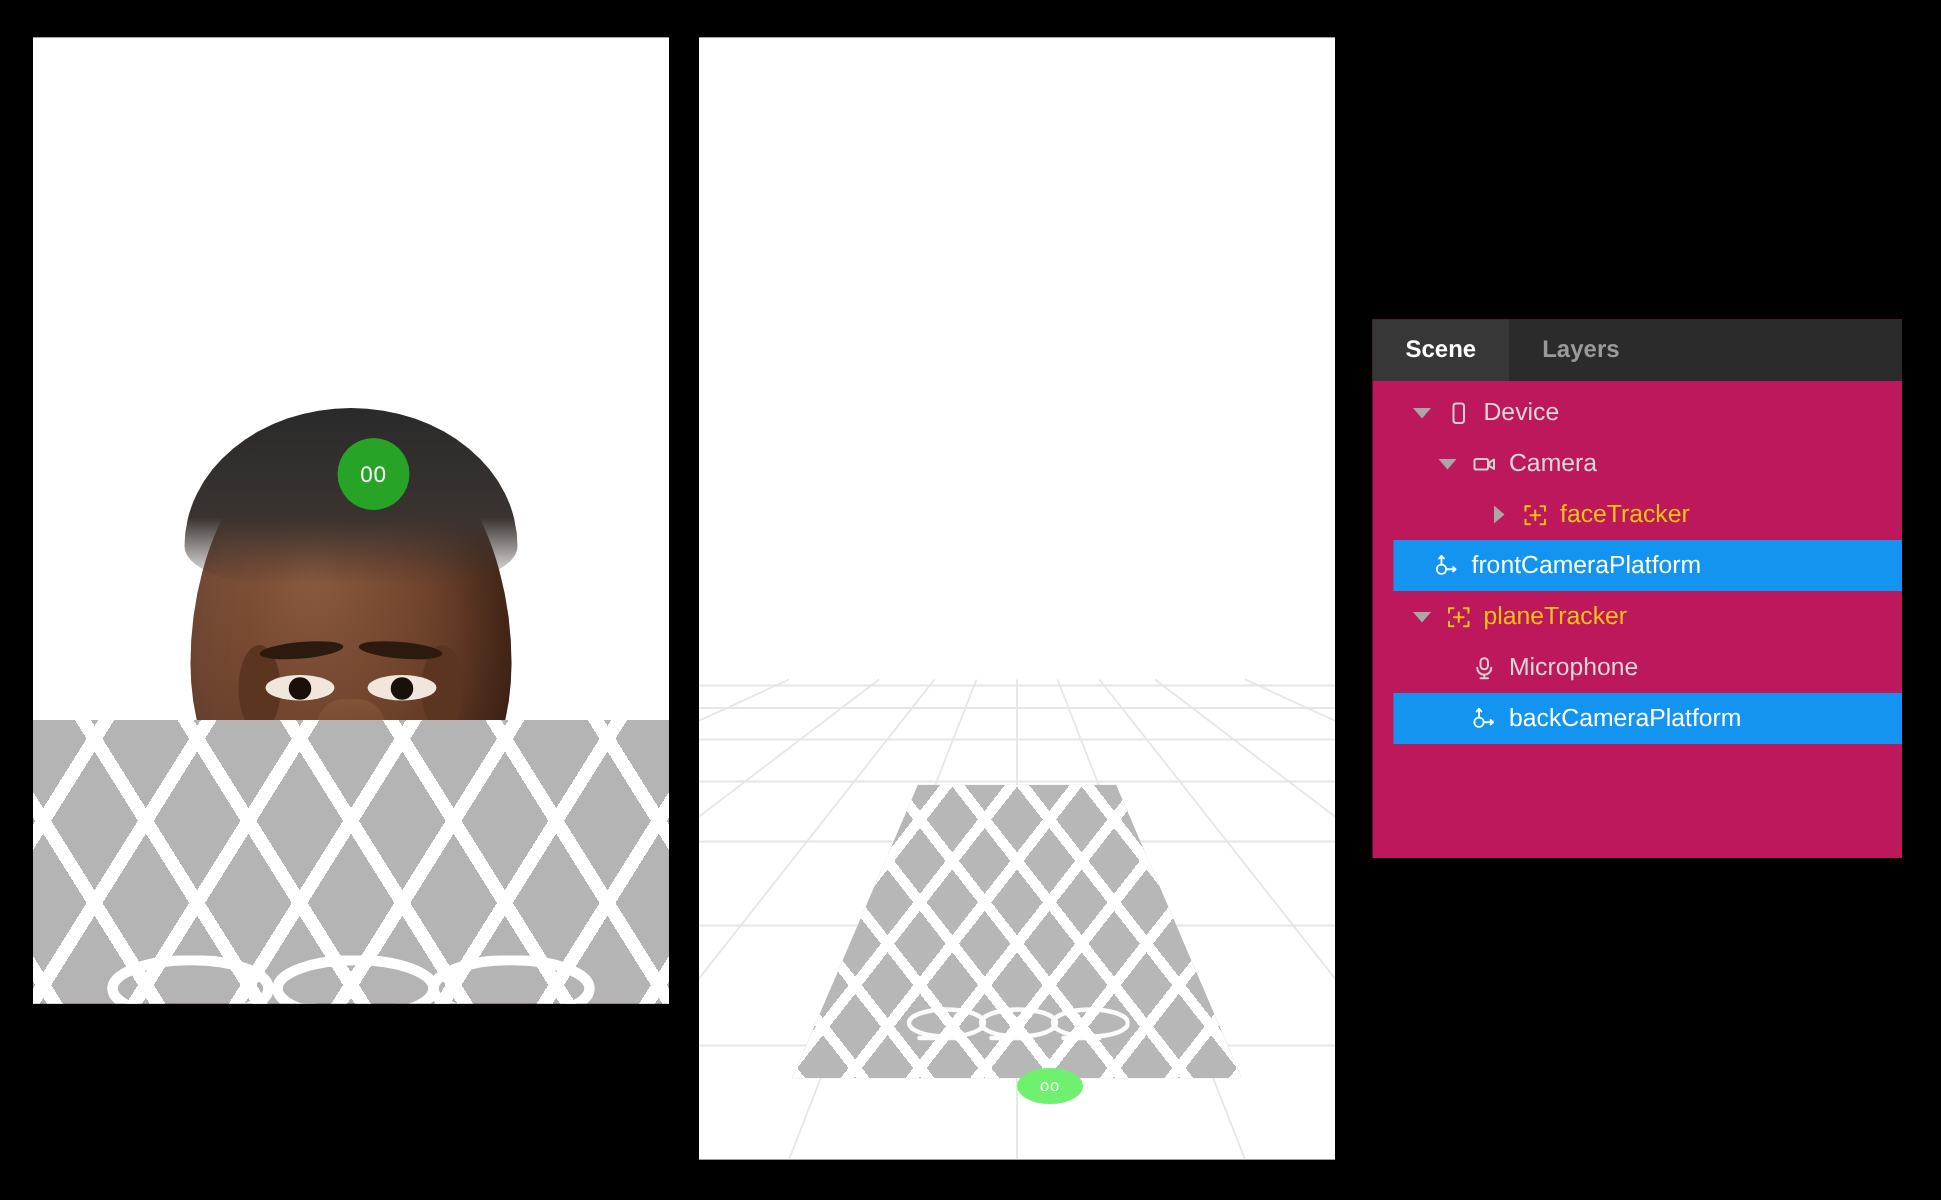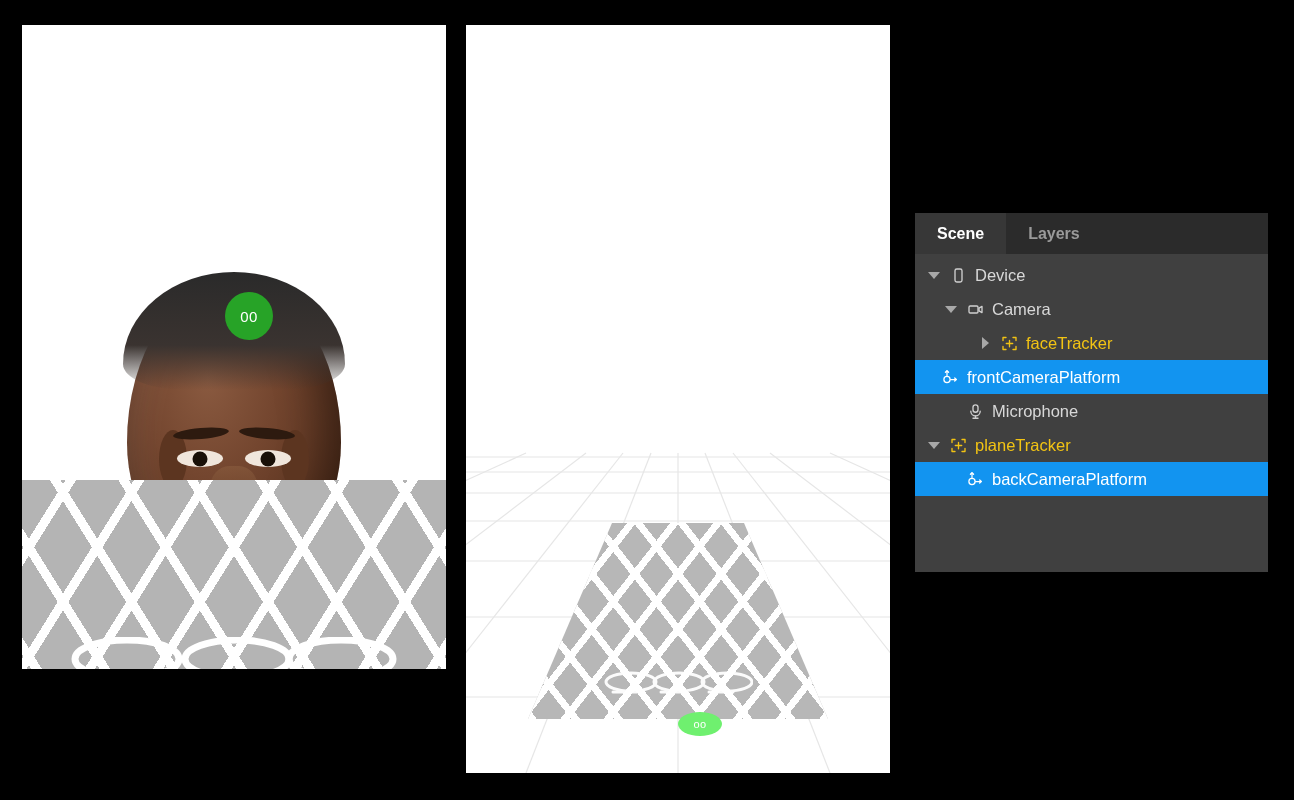--- a/index.html
+++ b/index.html
@@ -168,32 +168,32 @@
     clip-path: polygon(28% 0, 72% 0, 100% 100%, 0 100%);
     background:
       repeating-linear-gradient(52deg, #ffffff 0 7px, rgba(255,255,255,0) 7px 34px),
       repeating-linear-gradient(-52deg, #ffffff 0 7px, rgba(255,255,255,0) 7px 34px),
       #b7b7b7;
   }
 
   
   #scene-panel {
     position:absolute; left:915px; top:213px; width:353px; height:359px;
-    background:#404040;
+    background:#be185d;
     text-align:center;
   }
   .tabbar { display:flex; height:41px; background:#2b2b2b; }
   .tab {
     display:flex; align-items:center; padding:0 22px;
     font-size:16px; cursor:default; user-select:none;
   }
   .tab.active { background:#373737; color:#ffffff; font-weight:bold; }
   .tab.inactive { background:#2b2b2b; color:#9a9a9a; font-weight:bold; }
 
-  .tree { padding-top:4px; }
+  .tree { padding-top:4px;margin-left:14px; }
   .row {
     display:flex; align-items:center; height:34px;
     font-size:16.5px; color:#d8d8d8; white-space:nowrap;
     cursor:default; user-select:none;
   }
   .row.selected { background:#1294f0; color:#ffffff; }
   .row .tw { width:22px; flex:0 0 22px; display:flex; align-items:center; justify-content:center; }
   .row .ic { width:26px; flex:0 0 26px; display:flex; align-items:center; justify-content:center; }
   .row .lbl { padding-left:4px; }
   .row.tracker .lbl { color:#f2c313; }
@@ -360,43 +360,43 @@
           <span class="tw"></span>
           <span class="ic">
             <svg width="19" height="17" viewBox="0 0 19 17" fill="none" stroke="#ffffff" stroke-width="1.25" stroke-linecap="round" stroke-linejoin="round">
           <circle cx="6" cy="10.5" r="3.1"></circle>
           <path d="M6 6.6 V1.6 M6 1.6 L4.4 3.3 M6 1.6 L7.6 3.3"></path>
           <path d="M9.6 10.5 H15.4 M15.4 10.5 L13.7 9 M15.4 10.5 L13.7 12"></path>
             </svg>
           </span>
           <span class="lbl">frontCameraPlatform</span>
         </div>
+        <div class="row tracker" style="padding-left: 8px;">
+          <span class="tw">
+            <span class="tri-down"></span>
+          </span>
+          <span class="ic">
+            <svg width="17" height="17" viewBox="0 0 17 17" fill="none" stroke="#f2c313" stroke-width="1.35" stroke-linecap="round" stroke-linejoin="round">
+              <path d="M2 5.5V2.5h3M15 5.5V2.5h-3M2 11.5v3h3M15 11.5v3h-3"></path>
+              <path d="M8.5 5.3v6.4M5.3 8.5h6.4"></path>
+            </svg>
+          </span>
+          <span class="lbl">planeTracker</span>
+        </div>
         <div class="row" style="padding-left: 25px;">
           <span class="tw"></span>
           <span class="ic">
             <svg width="17" height="17" viewBox="0 0 17 17" fill="none" stroke="#cfcfcf" stroke-width="1.35" stroke-linecap="round" stroke-linejoin="round">
               <rect x="6" y="1.8" width="5" height="7.4" rx="2.5"></rect>
               <path d="M3.8 8.2a4.7 4.7 0 0 0 9.4 0"></path>
               <path d="M8.5 12.9v2.3M6 15.2h5"></path>
             </svg>
           </span>
           <span class="lbl">Microphone</span>
         </div>
-        <div class="row tracker" style="padding-left: 8px;">
-          <span class="tw">
-            <span class="tri-down"></span>
-          </span>
-          <span class="ic">
-            <svg width="17" height="17" viewBox="0 0 17 17" fill="none" stroke="#f2c313" stroke-width="1.35" stroke-linecap="round" stroke-linejoin="round">
-              <path d="M2 5.5V2.5h3M15 5.5V2.5h-3M2 11.5v3h3M15 11.5v3h-3"></path>
-              <path d="M8.5 5.3v6.4M5.3 8.5h6.4"></path>
-            </svg>
-          </span>
-          <span class="lbl">planeTracker</span>
-        </div>
         <div class="row selected" style="padding-left: 25px;">
           <span class="tw"></span>
           <span class="ic">
             <svg width="19" height="17" viewBox="0 0 19 17" fill="none" stroke="#ffffff" stroke-width="1.25" stroke-linecap="round" stroke-linejoin="round">
           <circle cx="6" cy="10.5" r="3.1"></circle>
           <path d="M6 6.6 V1.6 M6 1.6 L4.4 3.3 M6 1.6 L7.6 3.3"></path>
           <path d="M9.6 10.5 H15.4 M15.4 10.5 L13.7 9 M15.4 10.5 L13.7 12"></path>
             </svg>
           </span>
           <span class="lbl">backCameraPlatform</span>

